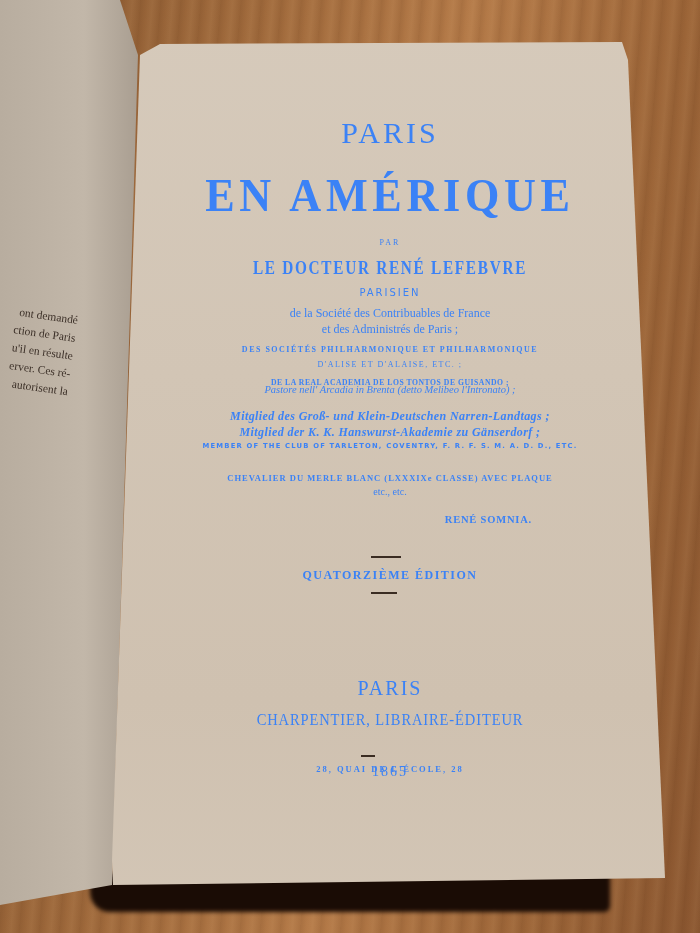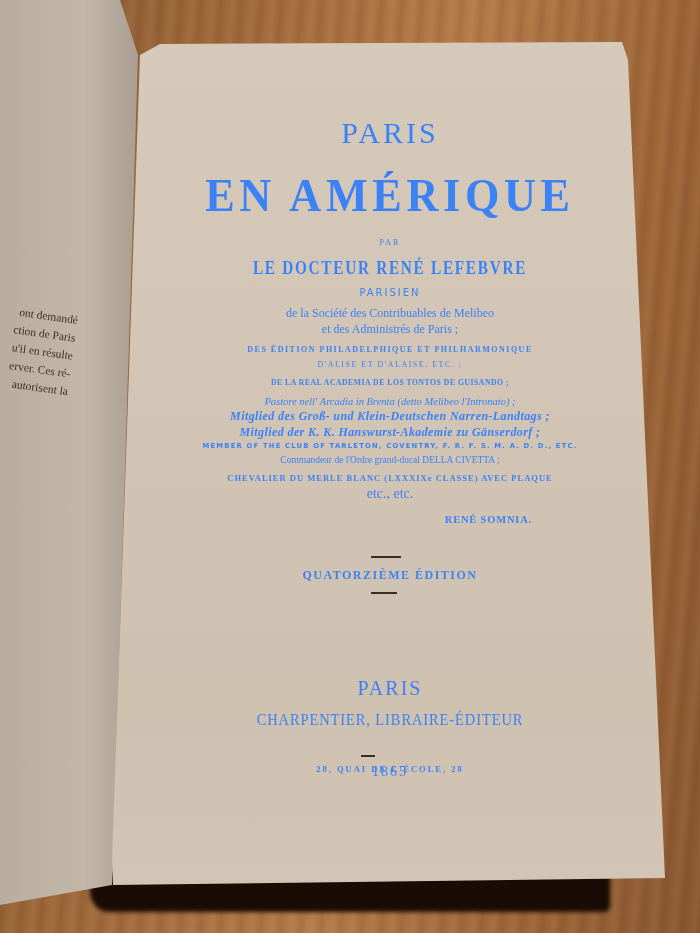--- a/index.html
+++ b/index.html
@@ -41,27 +41,27 @@
   .title-paris { top:116px; font-size:30px; letter-spacing:3px; font-weight:normal; }
   .title-amerique { top:168px; font-size:47px; letter-spacing:5px; font-weight:bold; transform: scaleX(0.94); }
   .par { top:238px; font-size:8px; letter-spacing:2px; }
   .author { top:258px; font-size:18px; letter-spacing:2px; font-weight:bold; transform: scaleX(0.85); }
   .parisien { top:287px; font-size:10px; letter-spacing:2px; font-weight:normal; font-family:"DejaVu Sans", sans-serif; }
   .soc1 { top:306px; font-size:12px; }
   .soc2 { top:322px; font-size:12px; }
   .soc3 { top:345px; font-size:8px; letter-spacing:1.5px; font-weight:bold; }
   .soc4 { top:360px; font-size:8px; letter-spacing:1.5px; font-weight:normal; }
   .soc5 { top:377px; font-size:8.5px; letter-spacing:0.6px; font-weight:bold; transform: scaleX(0.9); }
-  .pastore { top:396px; font-size:10.5px; font-style:italic; }
+  .pastore { top:384px; font-size:10.5px; font-style:italic; }
   .mitglied1 { top:409px; font-size:12px; font-style:italic; font-weight:bold; letter-spacing:0.4px; }
   .mitglied2 { top:425px; font-size:12px; font-style:italic; font-weight:bold; letter-spacing:0.4px; }
   .member { top:442px; font-size:6.8px; letter-spacing:1.2px; font-weight:bold; font-family:"DejaVu Sans", sans-serif; }
   .commandeur { top:455px; font-size:9.5px; }
   .chevalier { top:473px; font-size:8.5px; letter-spacing:1px; font-weight:bold; }
-  .etc { top:486px; font-size:14px; }
+  .etc { top:486px; font-size:10px; }
   .motto { top:514px; left:auto; right:108px; width:auto; font-size:10.5px; letter-spacing:0.8px; font-weight:bold; }
   .rule { position:absolute; height:2px; background:#3a2c22; }
   .rule1 { left:231px; top:556px; width:30px; }
   .rule2 { left:231px; top:592px; width:26px; }
   .rule3 { left:221px; top:755px; width:14px; }
   .edition { top:568px; font-size:12px; letter-spacing:1.5px; font-weight:bold; }
   .pub-paris { top:677px; font-size:20px; letter-spacing:2px; }
   .publisher { top:710px; font-size:16.5px; letter-spacing:1px; transform: scaleX(0.88); }
   .address { top:764px; font-size:8.5px; letter-spacing:2px; font-weight:bold;text-align:center; }
   .year { top:764px; font-size:14px; letter-spacing:2px; }
@@ -83,30 +83,29 @@
 </div>
 
 <div class="right-page"></div>
 
 <div class="page-content">
   <div class="line title-paris">PARIS</div>
   <div class="line title-amerique">EN AMÉRIQUE</div>
   <div class="line par">PAR</div>
   <div class="line author">LE DOCTEUR RENÉ LEFEBVRE</div>
   <div class="line parisien">PARISIEN</div>
-  <div class="line soc1">de la Société des Contribuables de Melibeo</div>
+  <div class="line soc1">de la Société des Contribuables de France</div>
   <div class="line soc2">et des Administrés de Paris ;</div>
-  <div class="line soc3">DES ÉDITION PHILADELPHIQUE ET PHILHARMONIQUE</div>
+  <div class="line soc3">DES SOCIÉTÉS PHILHARMONIQUE ET PHILHARMONIQUE</div>
   <div class="line soc4">D'ALISE ET D'ALAISE, ETC. ;</div>
   <div class="line soc5">DE LA REAL ACADEMIA DE LOS TONTOS DE GUISANDO ;</div>
   <div class="line pastore">Pastore nell' Arcadia in Brenta (detto Melibeo l'Intronato) ;</div>
   <div class="line mitglied1">Mitglied des Groß- und Klein-Deutschen Narren-Landtags ;</div>
   <div class="line mitglied2">Mitglied der K. K. Hanswurst-Akademie zu Gänserdorf ;</div>
   <div class="line member">MEMBER OF THE CLUB OF TARLETON, COVENTRY, F. R. F. S. M. A. D. D., ETC.</div>
-  <div class="line commandeur">Commandeur de l'Ordre grand-ducal DELLA CIVETTA ;</div>
   <div class="line chevalier">CHEVALIER DU MERLE BLANC (LXXXIXe CLASSE) AVEC PLAQUE</div>
   <div class="line etc">etc., etc.</div>
   <div class="line motto">RENÉ SOMNIA.</div>
 
   <div class="rule rule1"></div>
   <div class="line edition">QUATORZIÈME ÉDITION</div>
   <div class="rule rule2"></div>
 
   <div class="line pub-paris">PARIS</div>
   <div class="line publisher">CHARPENTIER, LIBRAIRE-ÉDITEUR</div>

